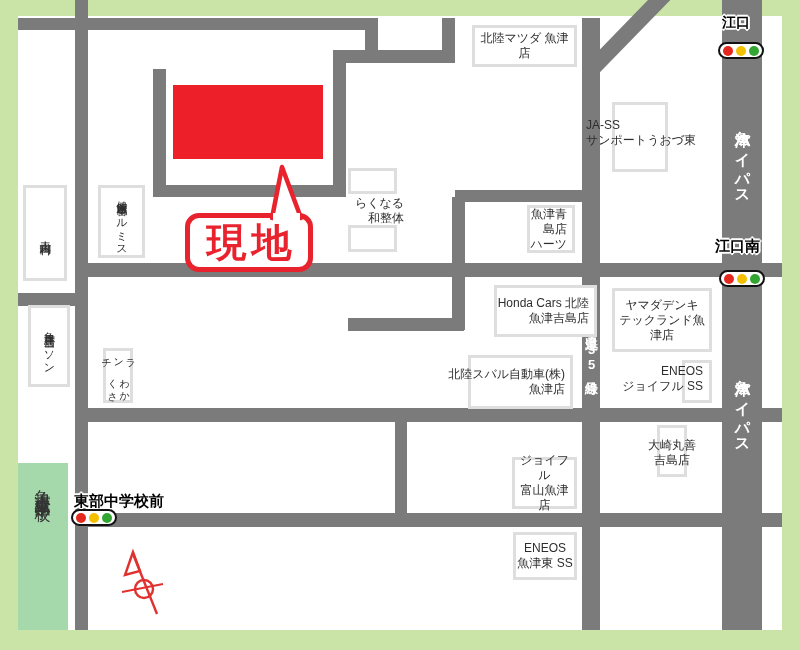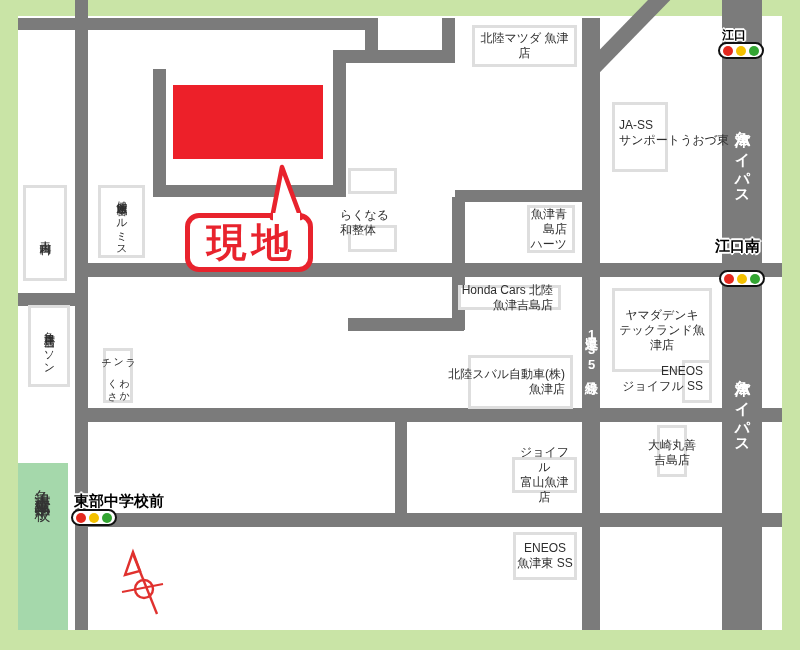--- a/index.html
+++ b/index.html
@@ -99,51 +99,51 @@
 
   <div class="box z3" style="left:103px;top:348px;width:30px;height:55px">
     <span class="vcols" style="position:static">
       <span class="vtxt" style="font-size:10px;line-height:12px">わかくさ</span>
       <span class="vtxt" style="font-size:10px;line-height:12px">ランチ</span>
     </span>
   </div>
 
   <div class="box z3" style="left:348px;top:168px;width:49px;height:26px"></div>
   <div class="box z3" style="left:348px;top:225px;width:49px;height:27px"></div>
-  <div class="lbl z4" style="left:340px;top:208px;width:64px;text-align:left">
+  <div class="lbl z4" style="left:340px;top:196px;width:64px;text-align:right">
     <span>らくなる</span><br>
     <span>和整体</span>
   </div>
 
   <div class="box ct z3" style="left:472px;top:25px;width:105px;height:42px">
     <span>北陸マツダ 魚津店</span>
   </div>
 
 
   <div class="box z3" style="left:612px;top:102px;width:56px;height:70px"></div>
-  <div class="lbl z4" style="left:619px;top:118px">
+  <div class="lbl z4" style="left:586px;top:118px">
     <span>JA-SS</span><br>
     <span>サンポートうおづ東</span>
   </div>
 
   <div class="box rt z3" style="left:527px;top:205px;width:48px;height:48px">
     <span>
       <span>魚津青島店</span><br>
       <span>ハーツ</span>
     </span>
   </div>
 
-  <div class="box rt z3" style="left:458px;top:285px;width:103px;height:25px">
+  <div class="box rt z3" style="left:494px;top:285px;width:103px;height:52px">
     <span>
       <span>Honda Cars 北陸</span><br>
       <span>魚津吉島店</span>
     </span>
   </div>
 
-  <div class="box ct z3" style="left:612px;top:288px;width:100px;height:84px">
+  <div class="box ct z3" style="left:612px;top:288px;width:100px;height:64px">
     <span>
       <span>ヤマダデンキ</span><br>
       <span>テックランド魚津店</span>
     </span>
   </div>
 
   <div class="box z3" style="left:682px;top:360px;width:30px;height:43px"></div>
   <div class="lbl z4" style="left:563px;top:364px;width:140px;text-align:right">
     <span>ENEOS</span><br>
     <span>ジョイフル SS</span>
@@ -155,35 +155,35 @@
       <span>魚津店</span>
     </span>
   </div>
 
   <div class="box z3" style="left:657px;top:425px;width:30px;height:52px"></div>
   <div class="lbl z4" style="left:642px;top:438px;width:60px;text-align:center">
     <span>大崎丸善</span><br>
     <span>吉島店</span>
   </div>
 
-  <div class="box ct z3" style="left:512px;top:457px;width:65px;height:36px">
+  <div class="box ct z3" style="left:512px;top:457px;width:65px;height:52px">
     <span>
       <span>ジョイフル</span><br>
       <span>富山魚津店</span>
     </span>
   </div>
 
   <div class="box ct z3" style="left:513px;top:532px;width:64px;height:48px">
     <span>
       <span>ENEOS</span><br>
       <span>魚津東 SS</span>
     </span>
   </div>
 
-  <div class="sig-label z4" style="left:722px;top:27px;font-size:12px">江口</div>
+  <div class="sig-label z4" style="left:722px;top:14px;font-size:14px">江口</div>
   <div class="pill z4" style="left:718px;top:42px">
     <span class="dot d-red"></span>
     <span class="dot d-yel"></span>
     <span class="dot d-grn"></span>
   </div>
 
   <div class="sig-label z4" style="left:715px;top:237px">江口南</div>
   <div class="pill z4" style="left:719px;top:270px">
     <span class="dot d-red"></span>
     <span class="dot d-yel"></span>

